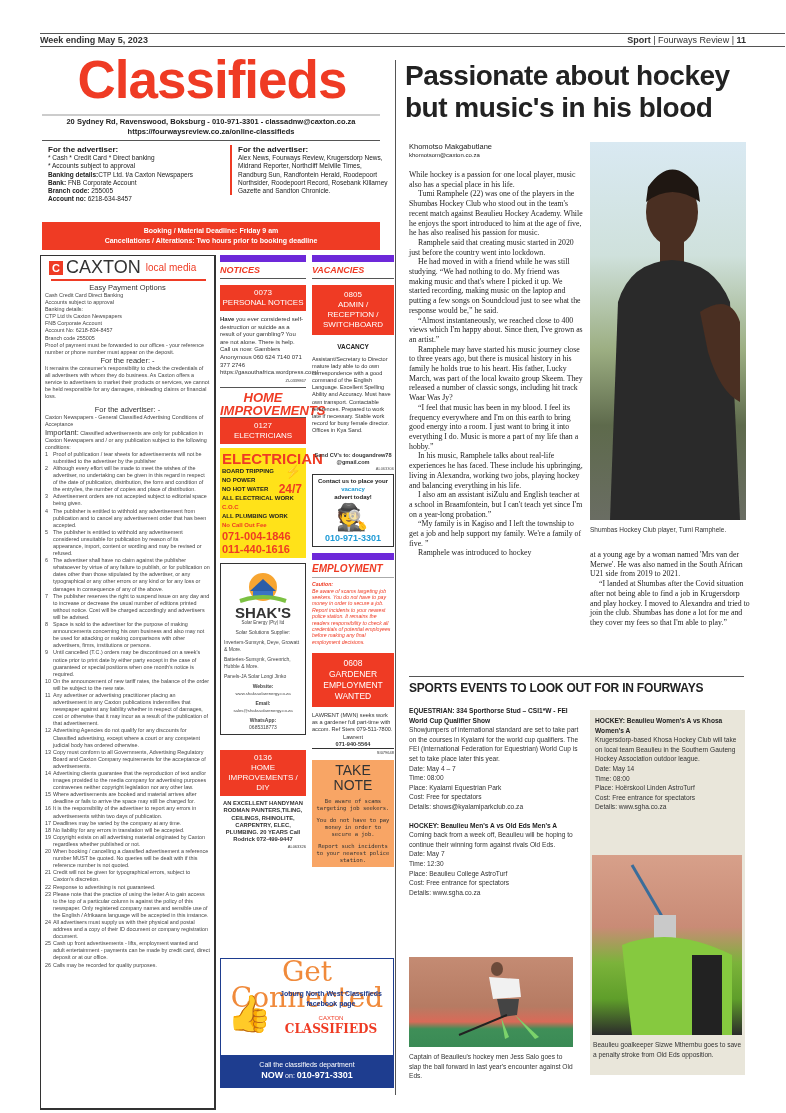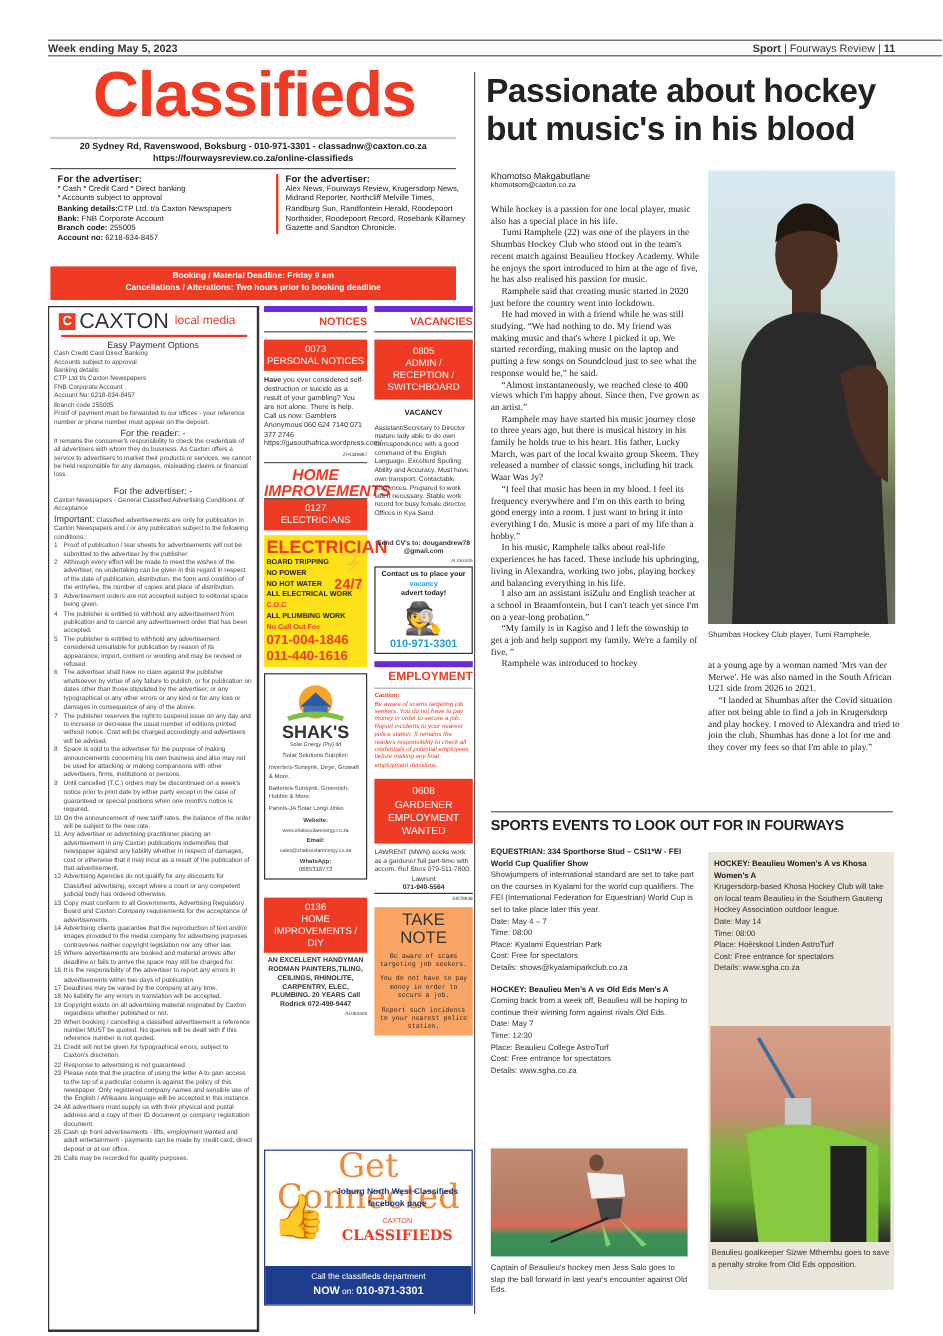--- a/index.html
+++ b/index.html
@@ -22,21 +22,21 @@
 .caxbox{left:40px;top:255px;width:176px;height:855px;border:1px solid #333;border-right:2px solid #333;border-bottom:2px solid #333;padding:3px 4px;font-size:5.4px;line-height:7.1px;color:#444}
 .caxlogo{display:flex;align-items:center;gap:3px;height:18px;margin-left:4px}
 .caxlogo .c{width:14px;height:14px;background:#ef3b24;color:#fff;font-weight:bold;font-size:11px;text-align:center;line-height:14px}
 .caxlogo .t{font-size:18px;color:#333;letter-spacing:0px}
 .caxlogo .lm{font-size:10px;color:#ef3b24;margin-left:2px}
 .caxrule{border-top:2px solid #ef3b24;margin:2px 4px 2px 6px}
 .sechead{font-size:7.5px;text-align:center;color:#333;line-height:9px}
 .conds{list-style:none;padding:0}
 .conds li{display:flex}
 .conds li .n{width:8px;flex:none}
-.colhdr{font-size:9px;font-weight:bold;color:#ef3b24;text-align:right;border-top:5px solid #6d28d9;border-bottom:1px solid #555;padding:3px 0}
+.colhdr{font-size:9px;font-weight:bold;font-style:italic;color:#ef3b24;text-align:left;border-top:7px solid #6d28d9;border-bottom:1px solid #555;padding:3px 0}
 .redbox{background:#ef3b24;color:#fff;text-align:center;font-size:8px;line-height:10px;padding:3px 2px}
 .col2{left:220px;top:255px;width:86px}
 .col3{left:312px;top:255px;width:82px}
 .smtxt{font-size:5.6px;line-height:7.1px;color:#333}
 .elec{background:#ffe219;padding:2px 2px;font-size:6px;font-weight:bold;line-height:9px}
 .elec .big{color:#ef3b24;font-size:15px;line-height:17px}
 .elec .ph{color:#ef3b24;font-size:11px;line-height:13px}
 .shaks{border:1px solid #333;padding:3px;text-align:center;font-size:5px;line-height:7px;color:#444;margin-top:5px}
 .sunlogo{width:50px;height:40px;margin:0 auto;position:relative}
 .takenote{background:#f8a565;text-align:center;padding:3px;margin-top:4px}
@@ -370,21 +370,21 @@
   <svg width="156" height="378" viewBox="0 0 156 378">
     <ellipse cx="82" cy="70" rx="26" ry="34" fill="#4a2f22"></ellipse>
     <path d="M58 45 Q82 10 108 45 L110 60 Q82 40 56 60 Z" fill="#1f1712"></path>
     <rect x="70" y="98" width="24" height="26" fill="#4a2f22"></rect>
     <path d="M20 378 L28 160 Q40 120 82 118 Q124 120 140 160 L150 378 Z" fill="#2a2a2a"></path>
     <path d="M110 170 Q140 150 150 180 L150 260 Q130 250 118 210 Z" fill="#4a2f22"></path>
   </svg>
 </div>
 <div class="abs cap1">Shumbas Hockey Club player, Tumi Ramphele.</div>
 <div class="abs article2">
-  <p class="first">at a young age by a woman named 'Mrs van der Merwe'. He was also named in the South African U21 side from 2026 to 2021.</p>
+  <p class="first">at a young age by a woman named 'Mrs van der Merwe'. He was also named in the South African U21 side from 2019 to 2021.</p>
   <p>“I landed at Shumbas after the Covid situation after not being able to find a job in Krugersdorp and play hockey. I moved to Alexandra and tried to join the club. Shumbas has done a lot for me and they cover my fees so that I'm able to play.”</p>
 </div>
 
 <div class="abs sprule"></div>
 <div class="abs sphead">SPORTS EVENTS TO LOOK OUT FOR IN FOURWAYS</div>
 <div class="abs ev1">
   <div>
     <div class="t">EQUESTRIAN: 334 Sporthorse Stud – CSI1*W - FEI World Cup Qualifier Show</div>
     <div>Showjumpers of international standard are set to take part on the courses in Kyalami for the world cup qualifiers. The FEI (International Federation for Equestrian) World Cup is set to take place later this year.</div>
     <div>Date: May 4 – 7</div>

